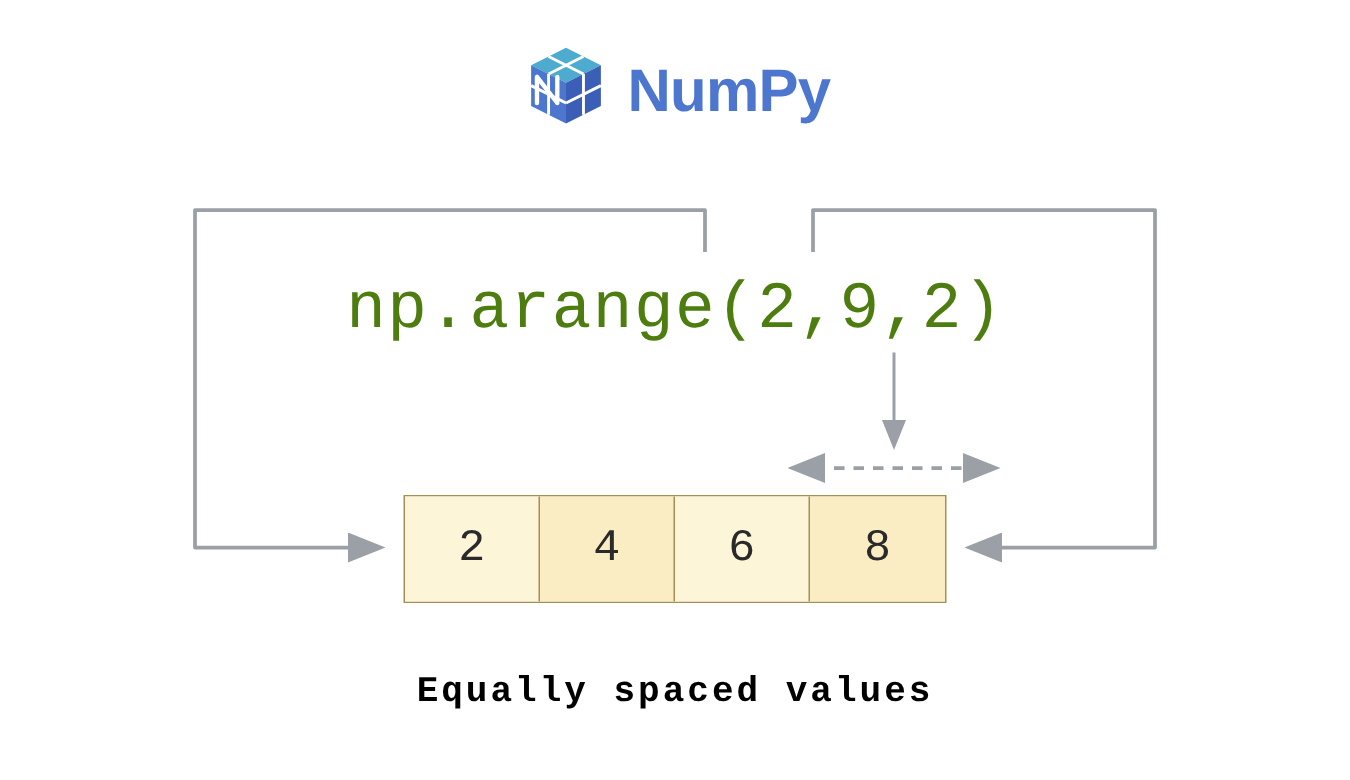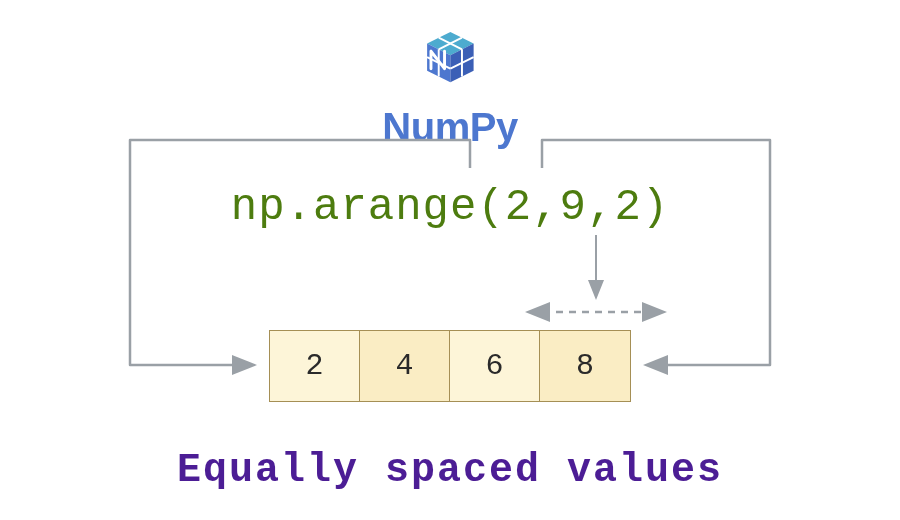--- a/index.html
+++ b/index.html
@@ -11,21 +11,20 @@
     font-family: ui-monospace, 'Courier New', monospace;
   }
   .logo-container {
     position: absolute;
     top: 28px;
     left: 50%;
     transform: translateX(-50%);
     display: flex;
     align-items: center;
     gap: 10px;
-    flex-direction: column;
   }
   .logo-text {
     font-size: 40px;
     font-weight: 700;
     color: #4d77cf;
     font-family: -apple-system, BlinkMacSystemFont, "Segoe UI", sans-serif;
     letter-spacing: -0.5px;
   }
   .code-line {
     position: absolute;
@@ -59,23 +58,23 @@
   }
   .array-cell:last-child { border-right: none; }
   .cell-light { background: #fdf5d8; }
   .cell-dark { background: #faedc4; }
   .caption {
     position: absolute;
     top: 448px;
     left: 50%;
     transform: translateX(-50%);
     font-family: 'Consolas', 'Menlo', 'Courier New', monospace;
-    font-size: 40px;
+    font-size: 24px;
     font-weight: 700;
-    color: #4c1d95;
+    color: #000000;
     letter-spacing: 2px;
     white-space: nowrap;
   }
   svg.wires {
     position: absolute;
     top: 0; left: 0;
     width: 900px; height: 520px;
     pointer-events: none;
   }
 </style>

